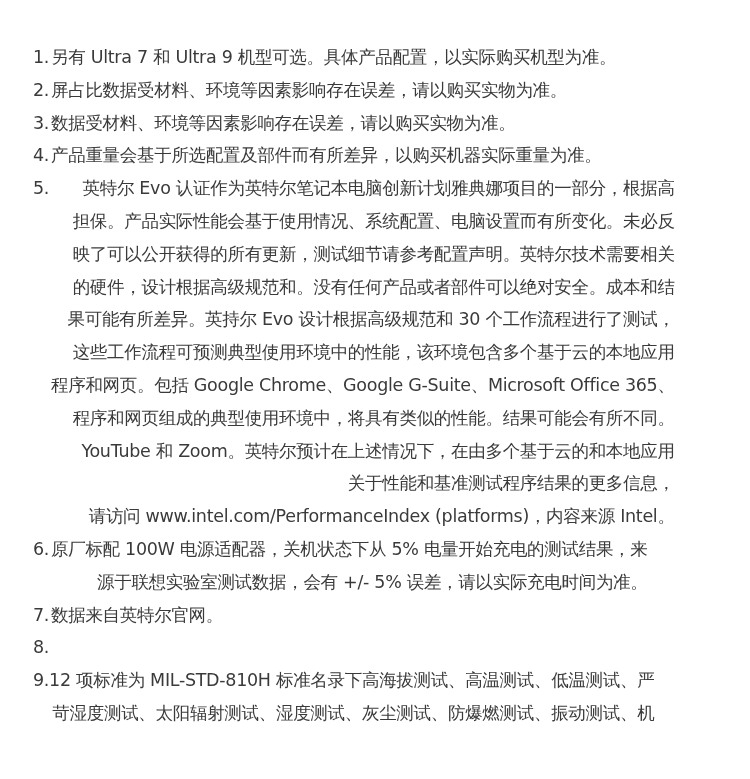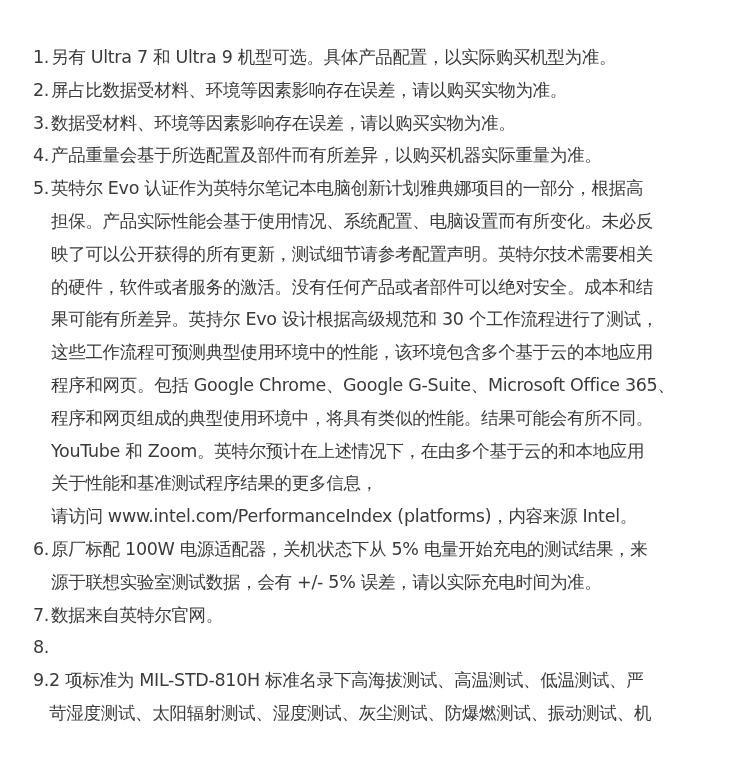--- a/index.html
+++ b/index.html
@@ -6,21 +6,21 @@
   body { width: 750px; height: 779px; overflow: hidden; position: relative; }
   .notes {
     position: absolute; left: 33px; top: 41px; width: 700px;
     font-family: "DejaVu Sans", "Liberation Sans", sans-serif;
     font-size: 17.5px; color: #3a3a3a; line-height: 32.8px;
     letter-spacing: -0.3px;
   }
   .item { display: flex; white-space: nowrap; }
   .num { flex: 0 0 auto; width: 18px; }
   .num.wide { width: auto; }
-  .body { display: flex; flex-direction: column; }
+  .body { display: flex; flex-direction: column; text-align: right; }
   .line { display: block; white-space: nowrap; }
 </style>
 </head>
 <body>
 
 <div class="notes">
   <div class="item">
     <span class="num">1.</span>
     <span class="body">
         <span class="line">另有 Ultra 7 和 Ultra 9 机型可选。具体产品配置，以实际购买机型为准。</span>
@@ -43,21 +43,21 @@
     <span class="body">
         <span class="line">产品重量会基于所选配置及部件而有所差异，以购买机器实际重量为准。</span>
       </span>
   </div>
   <div class="item">
     <span class="num">5.</span>
     <span class="body">
       <span class="line">英特尔 Evo 认证作为英特尔笔记本电脑创新计划雅典娜项目的一部分，根据高</span>
       <span class="line">担保。产品实际性能会基于使用情况、系统配置、电脑设置而有所变化。未必反</span>
       <span class="line">映了可以公开获得的所有更新，测试细节请参考配置声明。英特尔技术需要相关</span>
-      <span class="line">的硬件，软件或者服务的激活。没有任何产品或者部件可以绝对安全。成本和结</span>
+      <span class="line">的硬件，设计根据高级规范和。没有任何产品或者部件可以绝对安全。成本和结</span>
       <span class="line">果可能有所差异。英持尔 Evo 设计根据高级规范和 30 个工作流程进行了测试，</span>
       <span class="line">这些工作流程可预测典型使用环境中的性能，该环境包含多个基于云的本地应用</span>
       <span class="line">程序和网页。包括 Google Chrome、Google G-Suite、Microsoft Office 365、</span>
       <span class="line">程序和网页组成的典型使用环境中，将具有类似的性能。结果可能会有所不同。</span>
       <span class="line">YouTube 和 Zoom。英特尔预计在上述情况下，在由多个基于云的和本地应用</span>
       <span class="line">关于性能和基准测试程序结果的更多信息，</span>
       <span class="line">请访问 www.intel.com/PerformanceIndex (platforms)，内容来源 Intel。</span>
     </span>
   </div>
   <div class="item">
@@ -72,17 +72,17 @@
     <span class="body">
         <span class="line">数据来自英特尔官网。</span>
       </span>
   </div>
   <div class="item">
     <span class="num">8.</span>
   </div>
   <div class="item">
     <span class="num wide">9.</span>
     <span class="body">
-      <span class="line">2 项标准为 MIL-STD-810H 标准名录下高海拔测试、高温测试、低温测试、严</span>
+      <span class="line">12 项标准为 MIL-STD-810H 标准名录下高海拔测试、高温测试、低温测试、严</span>
       <span class="line" style="margin-left:-18px;padding-left:18px;">苛湿度测试、太阳辐射测试、湿度测试、灰尘测试、防爆燃测试、振动测试、机</span>
     </span>
   </div>
 </div>
 
 </body></html>

